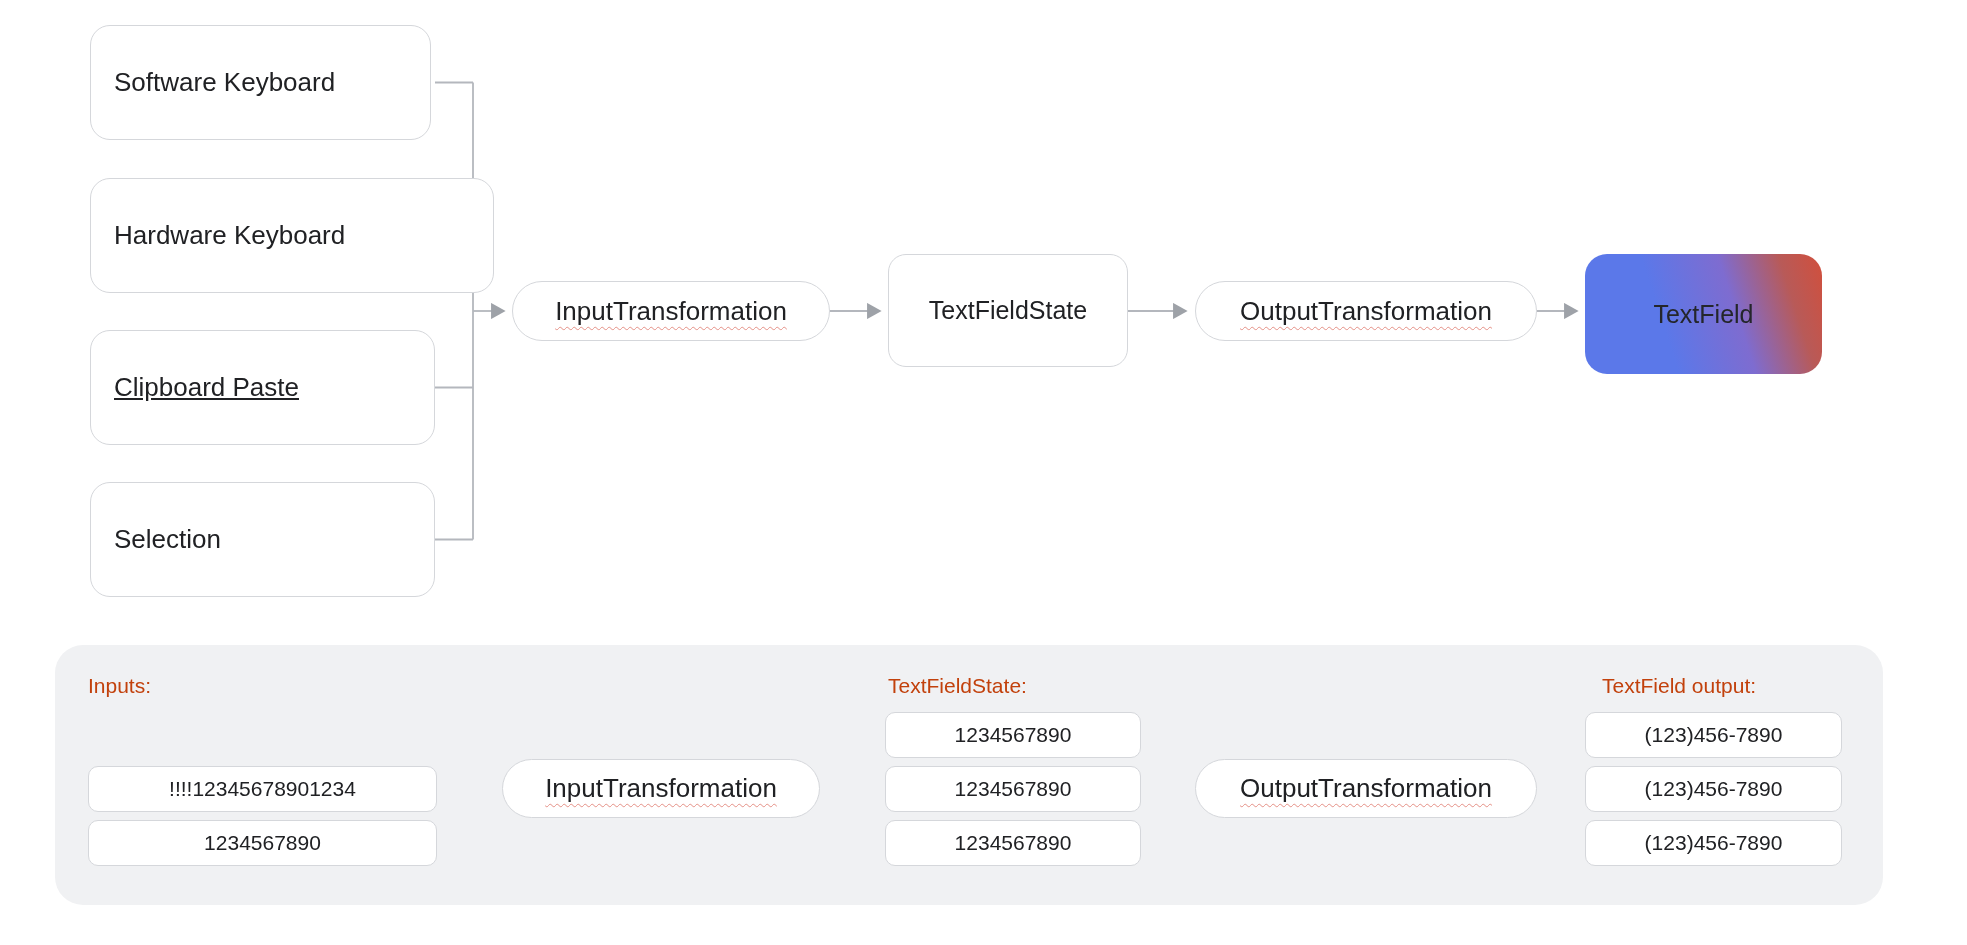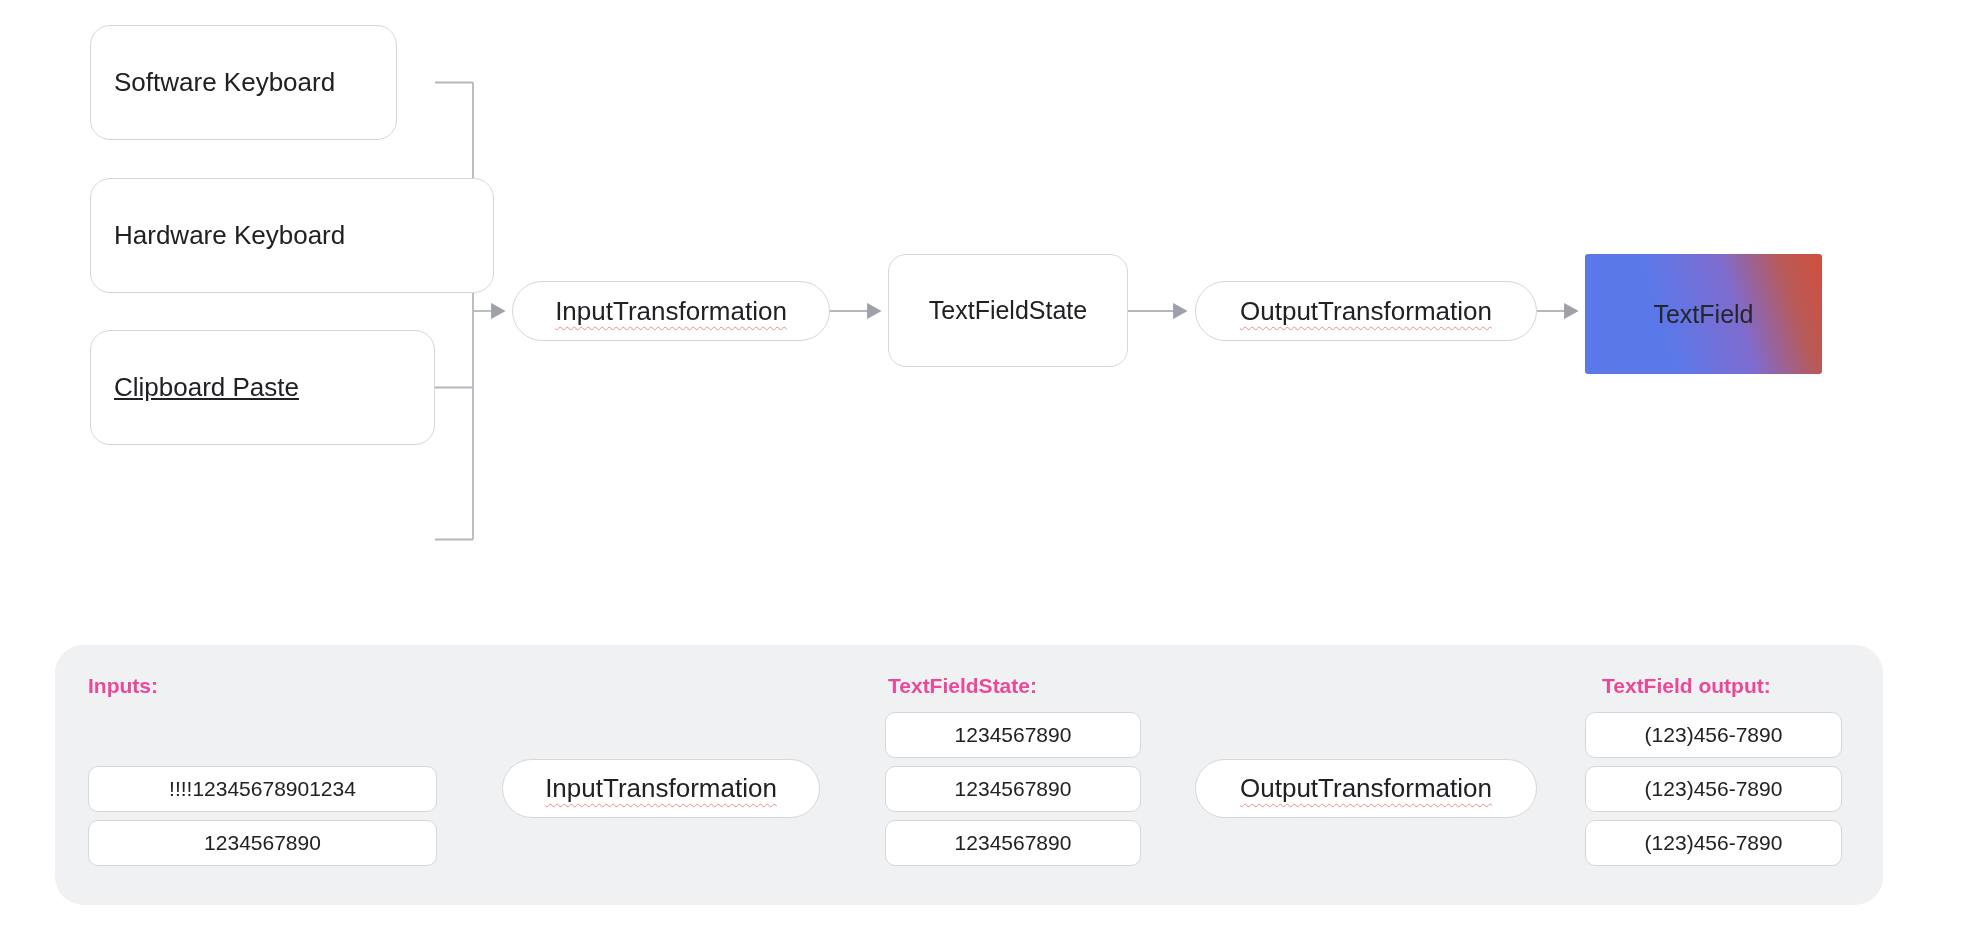--- a/index.html
+++ b/index.html
@@ -20,36 +20,36 @@
     box-sizing: border-box;
     display: flex;
     align-items: center;
     color: #202124;
     white-space: nowrap;
   }
   .src   { border-radius: 20px; padding-left: 23px; font-size: 26px; }
   .pill  { border-radius: 999px; justify-content: center; font-size: 26px; }
   .state { border-radius: 18px; justify-content: center; font-size: 25px; }
   .tfbox {
-    border-radius: 3px; justify-content: center; font-size: 25px;
+    border-radius: 22px; justify-content: center; font-size: 25px;
     border: none;
     background: linear-gradient(72deg, #5b78e9 0%, #5b78e9 34%, #7e6cd0 62%, #b85a58 84%, #d14f3c 100%);
     color: #24262b;
   }
   .vbox  { border-radius: 10px; justify-content: center; font-size: 21px; }
   .panel {
     position: absolute;
     background: #f0f1f3;
     border-radius: 28px;
   }
   .lbl {
     position: absolute;
-    font-weight: 700;
+    font-weight: 400;
     font-size: 21px;
-    color: #ec4899;
+    color: #c2410c;
     white-space: nowrap;
   }
   .squiggle {
     text-decoration-line: underline;
     text-decoration-style: wavy;
     text-decoration-color: #e59086;
     text-decoration-thickness: 1px;
     text-underline-offset: 6px;
     text-decoration-skip-ink: none;
   }
@@ -97,23 +97,24 @@
       <path d="M1168 789 H1187" marker-end="url(#arw)"></path>
 
       <path d="M1537 789 H1562"></path>
       <path d="M1562 735 V843"></path>
       <path d="M1562 735 H1577" marker-end="url(#arw)"></path>
       <path d="M1562 789 H1577" marker-end="url(#arw)"></path>
       <path d="M1562 843 H1577" marker-end="url(#arw)"></path>
     </g>
   </svg>
 
-  <div class="node src" style="left:90px; top:25px; width:307px; height:115px;">Software Keyboard</div>
+  <div class="node src" style="left:90px; top:25px; width:341px; height:115px;">Software Keyboard</div>
   <div class="node src" style="left:90px; top:178px; width:404px; height:115px;">Hardware Keyboard</div>
   <div class="node src" style="left:90px; top:330px; width:345px; height:115px;text-decoration:underline;">Clipboard Paste</div>
+  <div class="node src" style="left:90px; top:482px; width:345px; height:115px;">Selection</div>
 
   <div class="node pill" style="left:512px; top:281px; width:318px; height:60px;">
     <span class="squiggle">InputTransformation</span>
   </div>
   <div class="node state" style="left:888px; top:254px; width:240px; height:113px;">TextFieldState</div>
   <div class="node pill" style="left:1195px; top:281px; width:342px; height:60px;">
     <span class="squiggle">OutputTransformation</span>
   </div>
   <div class="node tfbox" style="left:1585px; top:254px; width:237px; height:120px;">TextField</div>
 

